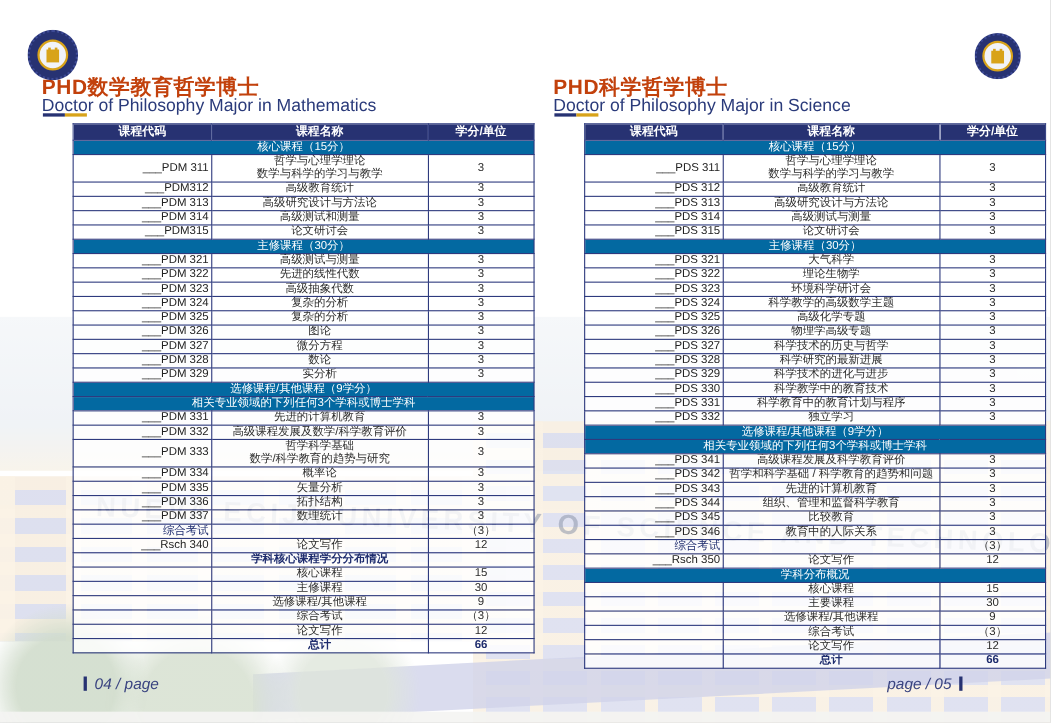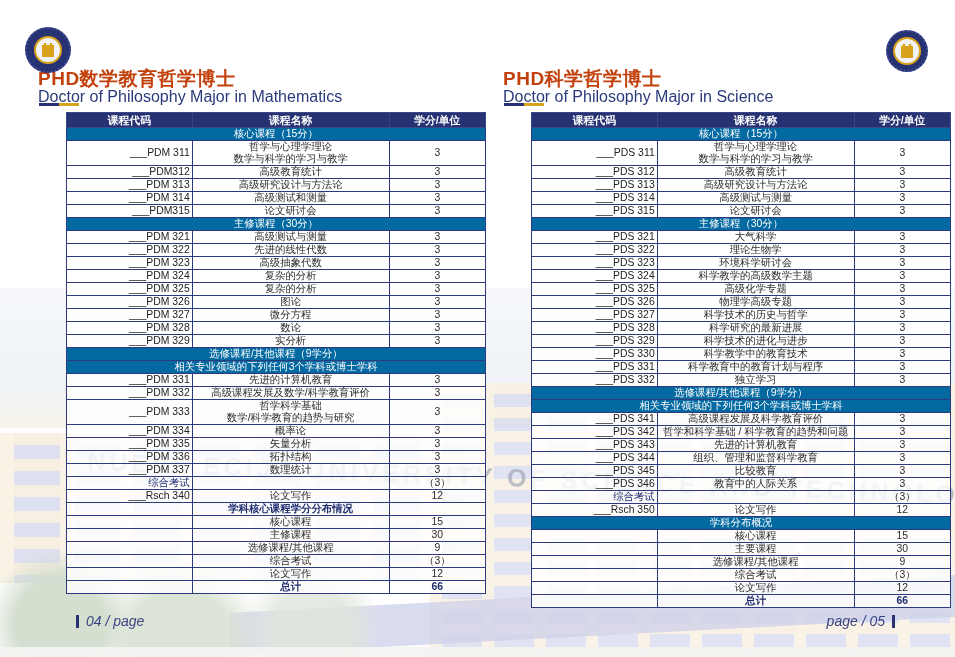--- a/index.html
+++ b/index.html
@@ -82,21 +82,21 @@
   .course-table td.code-cell.code-left { padding-left:26px; color:#1f2d6e; }
   .course-table td.name-cell div { line-height:12px; }
   .course-table td.label-cell { color:#1f2d6e; font-weight:bold; }
   .course-table tr.total-row td { color:#1f2d6e; font-weight:bold; }
 
   
   .footer { position:absolute; top:613px; z-index:2; font-size:14px; font-style:italic;
             color:#3a4480; display:flex; align-items:center; gap:7px; }
   .footer .fbar { width:3px; height:13px; background:#273272; display:inline-block; }
   .footer.left-footer  { left:38px; }
-  .footer.right-footer { right:28px; }
+  .footer.right-footer { right:48px; }
 </style>
 </head>
 <body>
 
 <div class="spread">
 
   <div class="bg-photo">
     <div class="bg-sky"></div>
     <div class="bg-bldg-left"></div>
     <div class="bg-bldg-right"></div>

